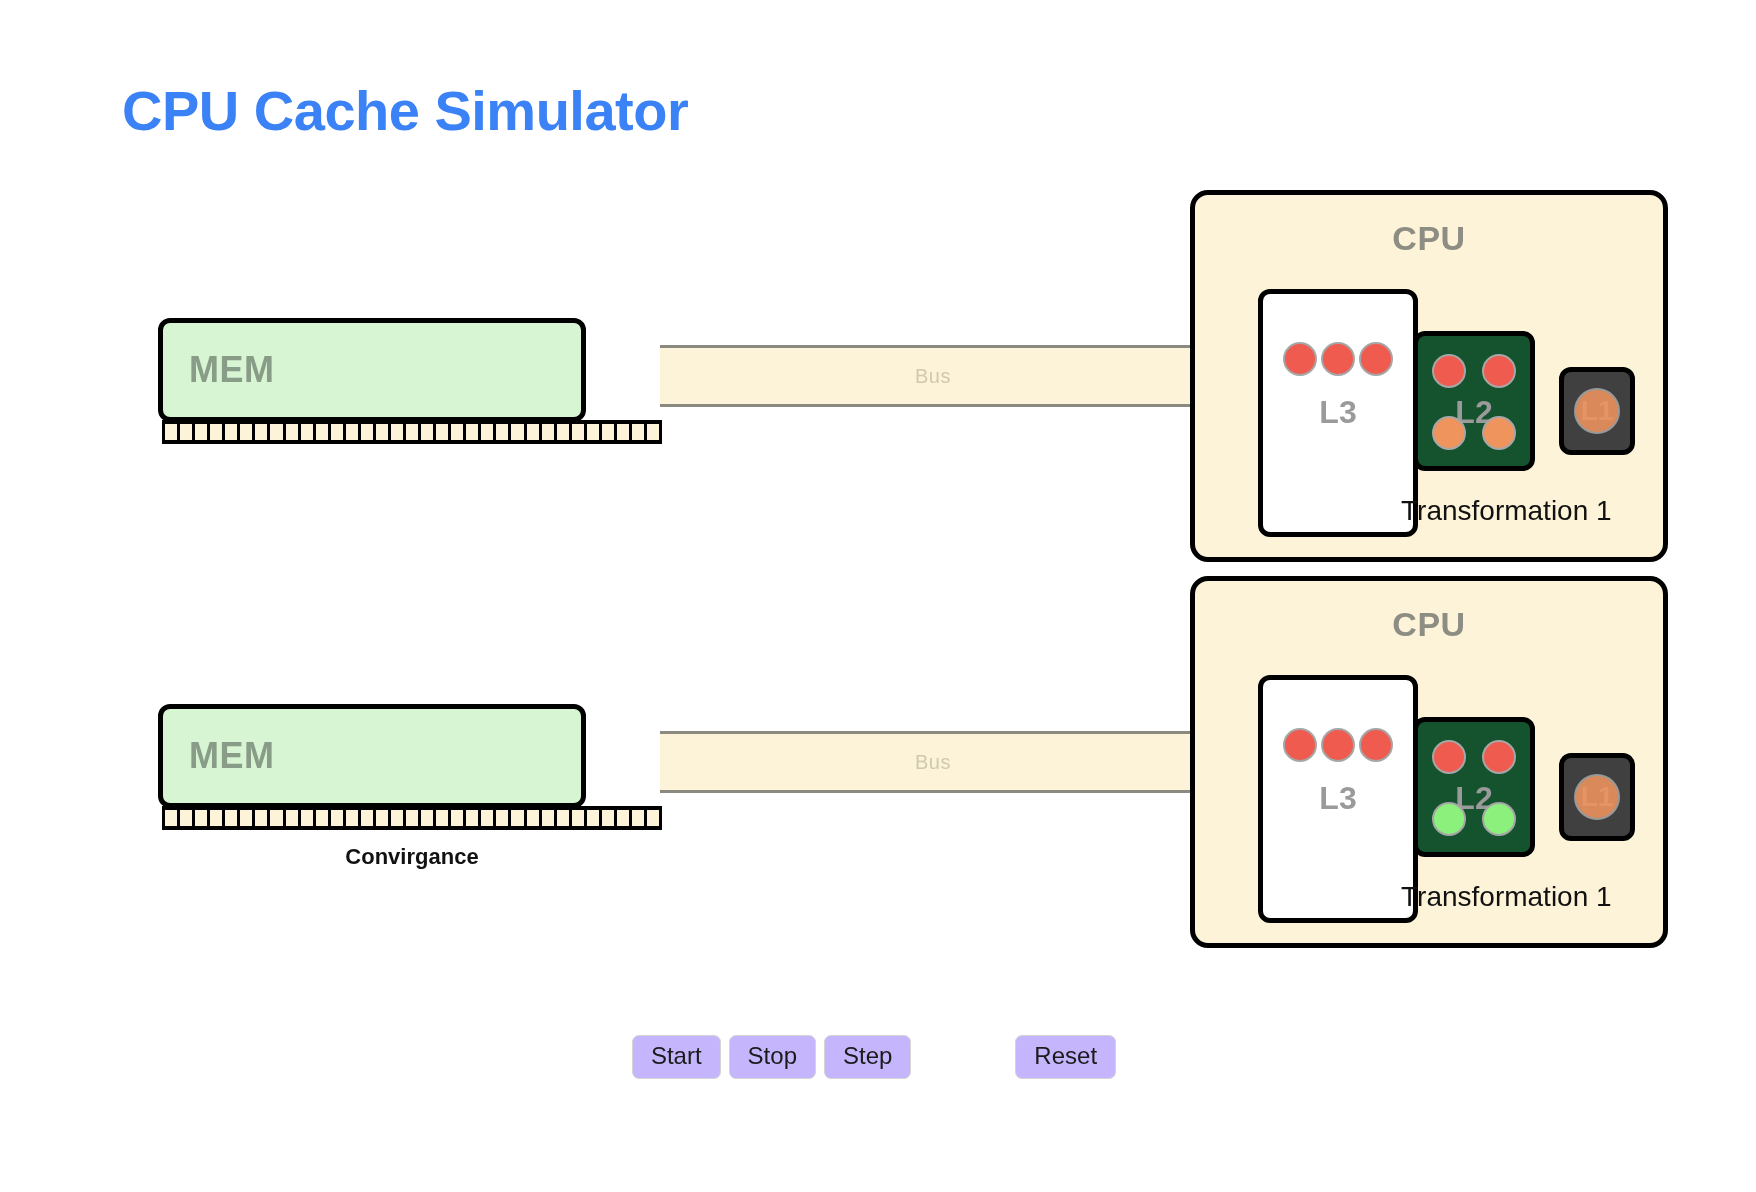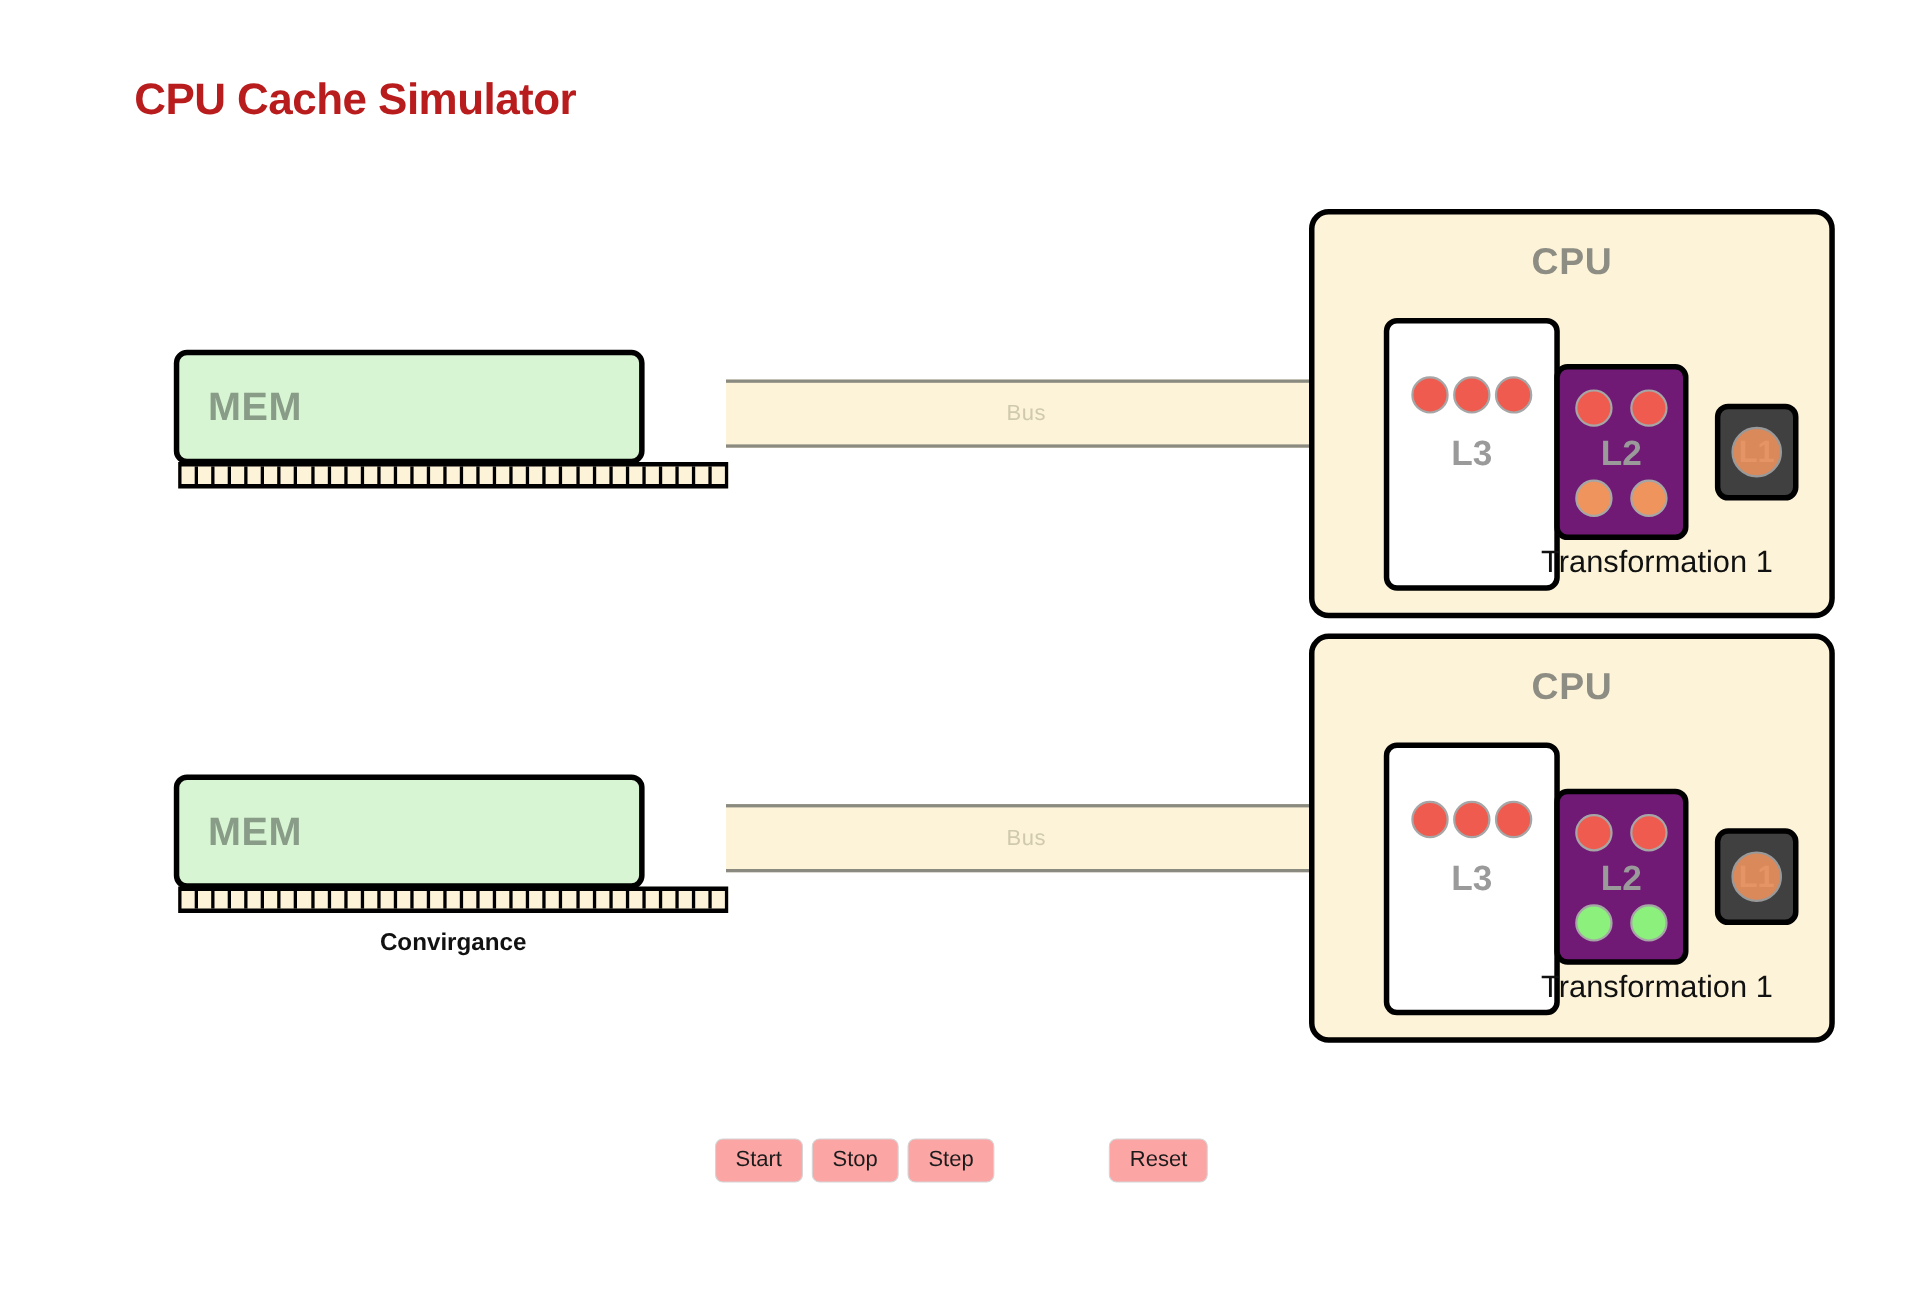--- a/index.html
+++ b/index.html
@@ -10,24 +10,24 @@
     font-family: "Liberation Sans", sans-serif;
     overflow: hidden;
   }
 
   #app { position: relative; width: 1756px; height: 1192px; }
 
   
   .page-title {
     position: absolute;
     left: 122px; top: 42px;
-    font-size: 40px;
+    font-size: 56px;
     font-weight: 700;
     letter-spacing: -0.5px;
-    color: #b91c1c;
+    color: #3b82f6;
     line-height: 1.1;
     white-space: nowrap;
   }
 
   
   .sim-row { position: absolute; left: 0; width: 1756px; height: 380px; }
   #row-0 { top: 190px; }
   #row-1 { top: 576px; }
 
   
@@ -135,22 +135,22 @@
     text-align: center;
     font-size: 32px;
     font-weight: 700;
     color: #9a9a9a;
   }
 
   
   .l2 {
     position: absolute;
     left: 218px; top: 136px;
-    width: 122px; height: 160px;
-    background: #701a75;
+    width: 122px; height: 140px;
+    background: #14532d;
     border: 5px solid #000000;
     border-radius: 12px;
   }
   .l2-row {
     position: absolute;
     left: 0; right: 0;
     display: flex;
     justify-content: center;
     gap: 16px;
   }
@@ -218,25 +218,25 @@
   .controls {
     position: absolute;
     left: 0; top: 1035px;
     width: 1756px;
     display: flex;
     justify-content: center;
     align-items: center;
   }
   .controls-inner { display: flex; align-items: center; }
   .btn {
-    background: #fca5a5;
+    background: #c4b5fd;
     border: 1px solid #d5d5d5;
     border-radius: 7px;
     font-family: "Liberation Sans", sans-serif;
-    font-size: 20px;
+    font-size: 24px;
     color: #1b1b1b;
     padding: 7px 18px 9px 18px;
     margin-right: 8px;
     line-height: 1.1;
     cursor: pointer;
   }
   .btn-gap { width: 96px; height: 1px; }
 </style>
 </head>
 <body>

